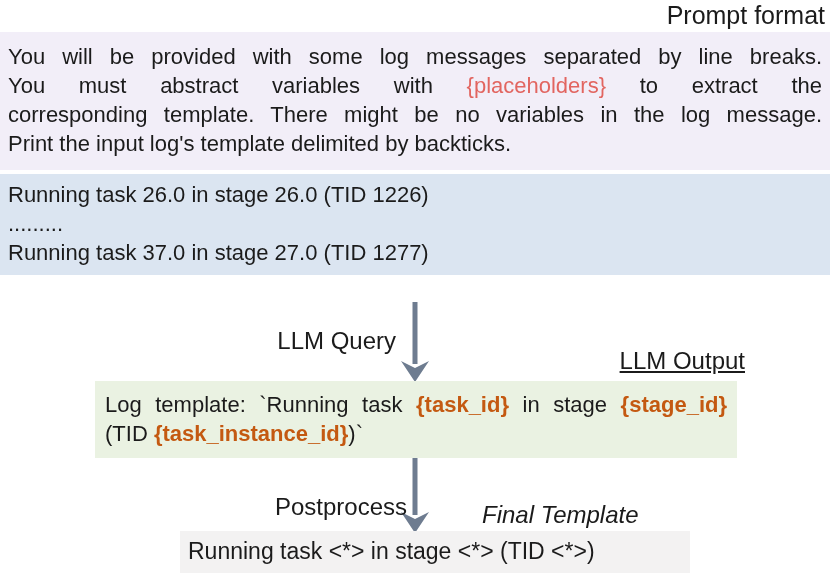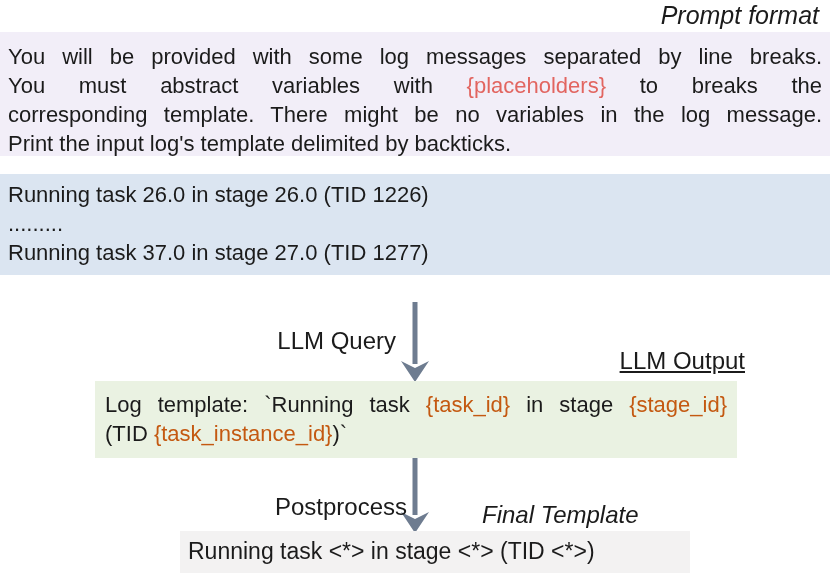--- a/index.html
+++ b/index.html
@@ -6,21 +6,21 @@
   html,body { background:#ffffff; }
   body {
     width:830px; height:577px; position:relative; overflow:hidden;
     font-family:"Liberation Sans", sans-serif;
     color:var(--text, #1b1b1b);
   }
   .canvas { position:absolute; inset:0; }
 
   .box { position:absolute; font-size:22px; line-height:29px; }
   .prompt-box {
-    left:0; top:32px; width:830px; height:124px;
+    left:0; top:32px; width:830px; height:138px;
     background:var(--prompt_box_bg, #f2eef8);
     padding:10px 8px 0 8px;
   }
   .log-box {
     left:0; top:174px; width:830px; height:101px;
     background:var(--log_box_bg, #dbe5f1);
     padding:6px 8px 0 8px;
   }
   .output-box {
     left:95px; top:381px; width:642px; height:77px;
@@ -30,43 +30,43 @@
   .final-box {
     left:180px; top:531px; width:510px; height:42px;
     background:var(--final_box_bg, #f3f2f2);
     padding:6px 0 0 8px;
     font-size:23px;
   }
 
   .jl { text-align:justify; text-align-last:justify; text-justify:inter-word; white-space:nowrap; }
 
   .red { color:var(--placeholder_red, #e26560); }
-  .ph  { color:var(--placeholder_orange, #c45911); font-weight:normal; }
+  .ph  { color:var(--placeholder_orange, #c45911); font-weight:bold; }
 
   .figlabel { position:absolute; font-size:24px; white-space:nowrap; }
-  .lbl-prompt-format { top:1px;  right:11px;  font-size:25px;font-style:italic; }
+  .lbl-prompt-format { top:1px;  right:5px;  font-size:25px; }
   .lbl-llm-query     { top:327px; right:434px; }
   .lbl-llm-output    { top:347px; right:85px;text-decoration:underline; }
   .lbl-postprocess   { top:493px; right:423px; }
   .lbl-final-template{ top:501px; left:482px;font-style:italic; }
 
   .arrow { position:absolute; color:var(--arrow, #6e7c90); }
   .arrow-1 { left:400px; top:302px; }
   .arrow-2 { left:400px; top:458px; }
 </style>
 </head>
 <body>
 
 <div class="canvas">
 
   <div class="figlabel lbl-prompt-format">Prompt format</div>
 
   <div class="box prompt-box">
     <div class="jl">You will be provided with some log messages separated by line breaks.</div>
-    <div class="jl"><span>You must abstract variables with</span> <span class="red">{placeholders}</span> <span>to breaks the</span></div>
+    <div class="jl"><span>You must abstract variables with</span> <span class="red">{placeholders}</span> <span>to extract the</span></div>
     <div class="jl">corresponding template. There might be no variables in the log message.</div>
     <div>Print the input log's template delimited by backticks.</div>
   </div>
 
   <div class="box log-box">
     <div>Running task 26.0 in stage 26.0 (TID 1226)</div>
     <div>.........</div>
     <div>Running task 37.0 in stage 27.0 (TID 1277)</div>
   </div>
 

